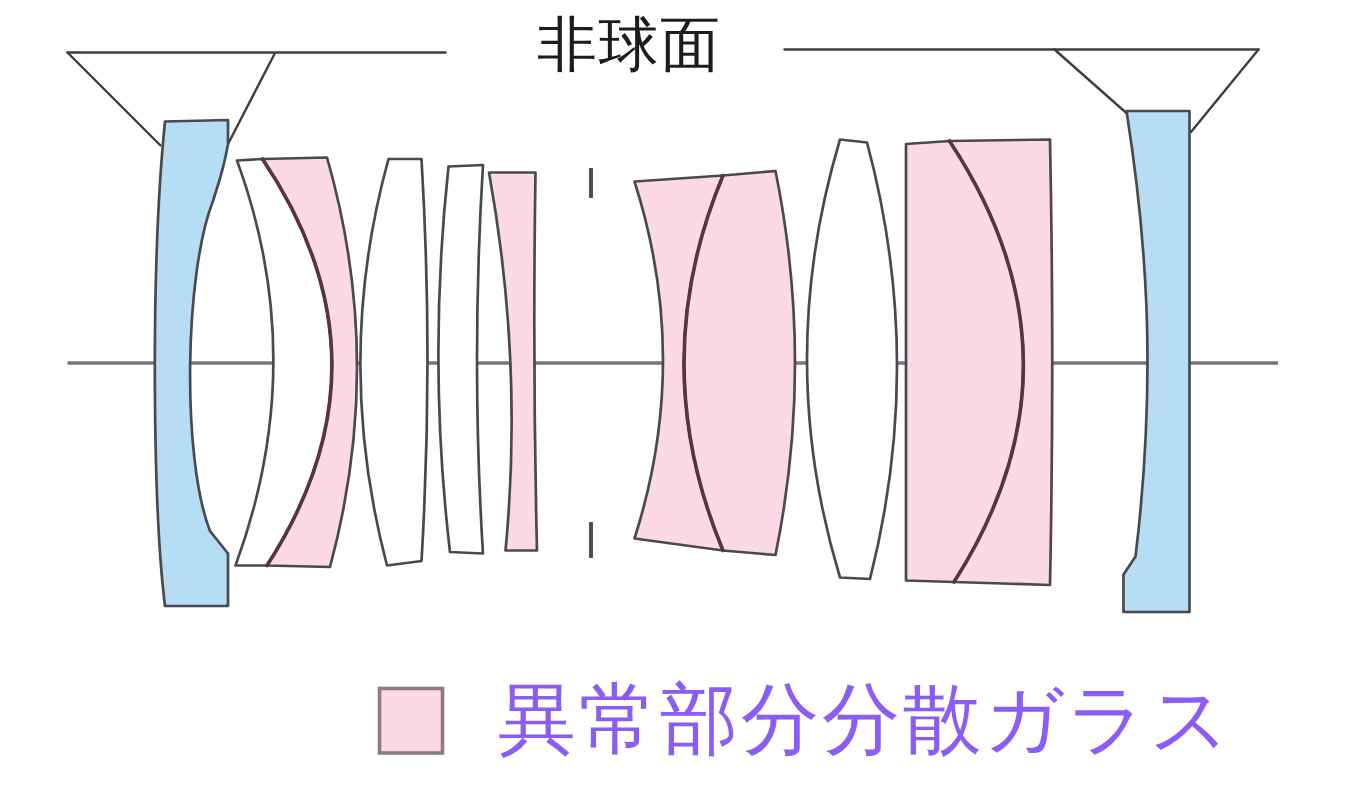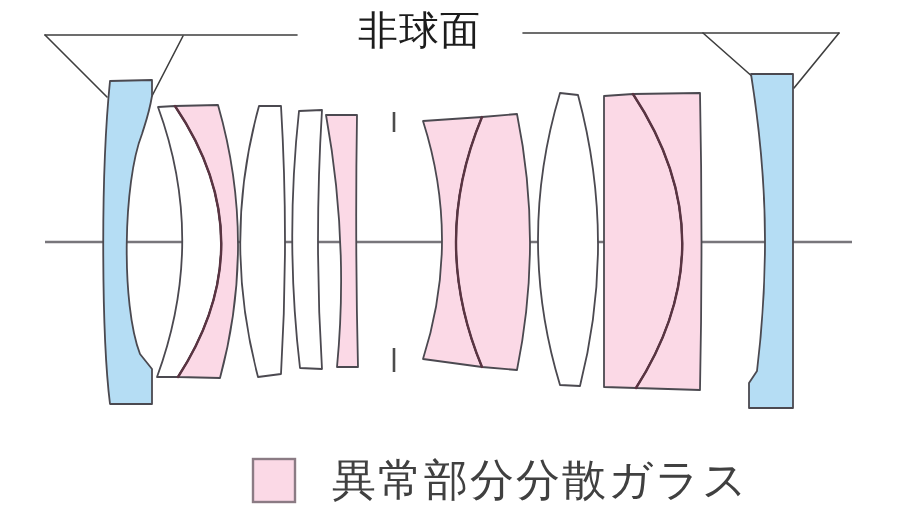--- a/index.html
+++ b/index.html
@@ -12,21 +12,21 @@
   .title{
     position:absolute;left:358px;top:7px;
     font-size:40px;line-height:46px;color:#1c1c1c;
     white-space:nowrap;letter-spacing:1px;
   }
   .legend{
     position:absolute;left:251px;top:456px;
     display:flex;align-items:center;gap:35px;
   }
   .legend-label{
-    font-size:44px;line-height:48px;color:#404040;
+    font-size:52px;line-height:48px;color:#8b5cf6;
     letter-spacing:2px;white-space:nowrap;
   }
   .lens{stroke:#4b4950;stroke-width:1.8;stroke-linejoin:round;}
   .cement{fill:none;stroke-width:2.4;stroke-linecap:round;}
   .axis{stroke-width:2.4;}
   .tick{stroke-width:2.6;}
   .callout{fill:none;stroke-width:1.6;stroke-linecap:round;}
 </style>
 </head>
 <body>

